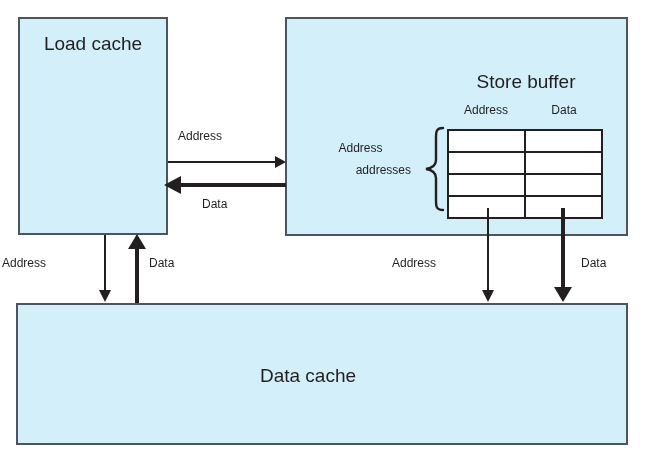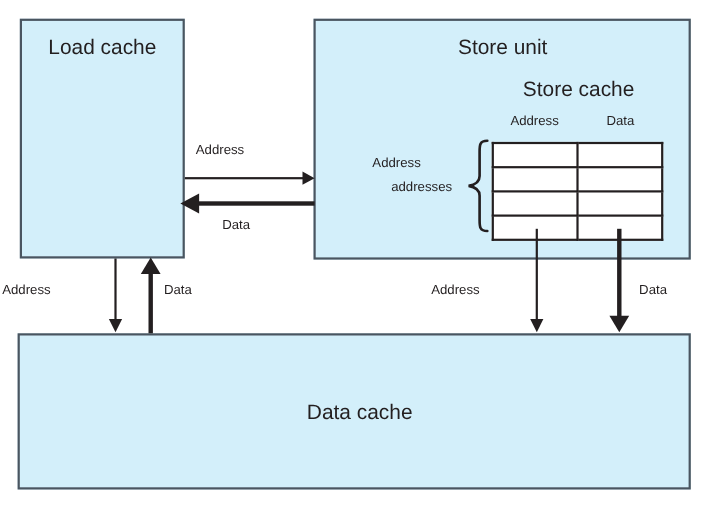--- a/index.html
+++ b/index.html
@@ -98,22 +98,21 @@
 </style>
 </head>
 <body>
 
 <div id="canvas">
 
   <div class="box" style="left:18px; top:17px; width:150px; height:218px;"></div>
   <div class="box-title" style="left:18px; top:34px; width:150px;">Load cache</div>
 
   <div class="box" style="left:285px; top:17px; width:343px; height:219px;"></div>
-  <div class="box-title" style="left:386px; top:34px; width:142px;">Store unit</div>
-  <div class="box-title" style="left:446px; top:72px; width:160px;">Store cache</div>
+  <div class="box-title" style="left:446px; top:72px; width:160px;">Store buffer</div>
 
   <div class="label" style="left:447px; top:104px; width:78px; text-align:center;">Address</div>
   <div class="label" style="left:525px; top:104px; width:78px; text-align:center;">Data</div>
 
   <div class="label" style="left:313px; top:142px; width:95px; text-align:center;">Address</div>
   <div class="label" style="left:310px; top:164px; width:101px; text-align:right;">addresses</div>
 
   <svg class="brace" style="left:421px; top:126px;" width="24" height="86" viewBox="0 0 24 86">
     <path d="M22 2 C15 2, 15 6, 15 12 L15 34 C15 40, 11 42, 5 43
              C11 44, 15 46, 15 52 L15 74 C15 80, 15 84, 22 84" fill="none" stroke="#231f20" stroke-width="2.4" stroke-linecap="round"></path>
@@ -134,21 +133,21 @@
         <td class="col-data"></td>
       </tr>
       <tr>
         <td class="col-addr"></td>
         <td class="col-data"></td>
       </tr>
     </tbody>
   </table>
 
   <div class="box" style="left:16px; top:303px; width:612px; height:142px;"></div>
-  <div class="box-title" style="left:21px; top:366px; width:612px;">Data cache</div>
+  <div class="box-title" style="left:2px; top:366px; width:612px;">Data cache</div>
 
   <div class="conn" style="left:168px; top:161px; width:109px; height:2px;"></div>
   <div class="arrowhead ah-right" style="left:275px; top:156px;"></div>
   <div class="label" style="left:178px; top:130px;">Address</div>
 
   <div class="conn" style="left:180px; top:183px; width:106px; height:4px;"></div>
   <div class="arrowhead ah-left-thick" style="left:164px; top:176px;"></div>
   <div class="label" style="left:202px; top:198px;">Data</div>
 
   <div class="conn" style="left:104px; top:235px; width:2px; height:56px;"></div>

